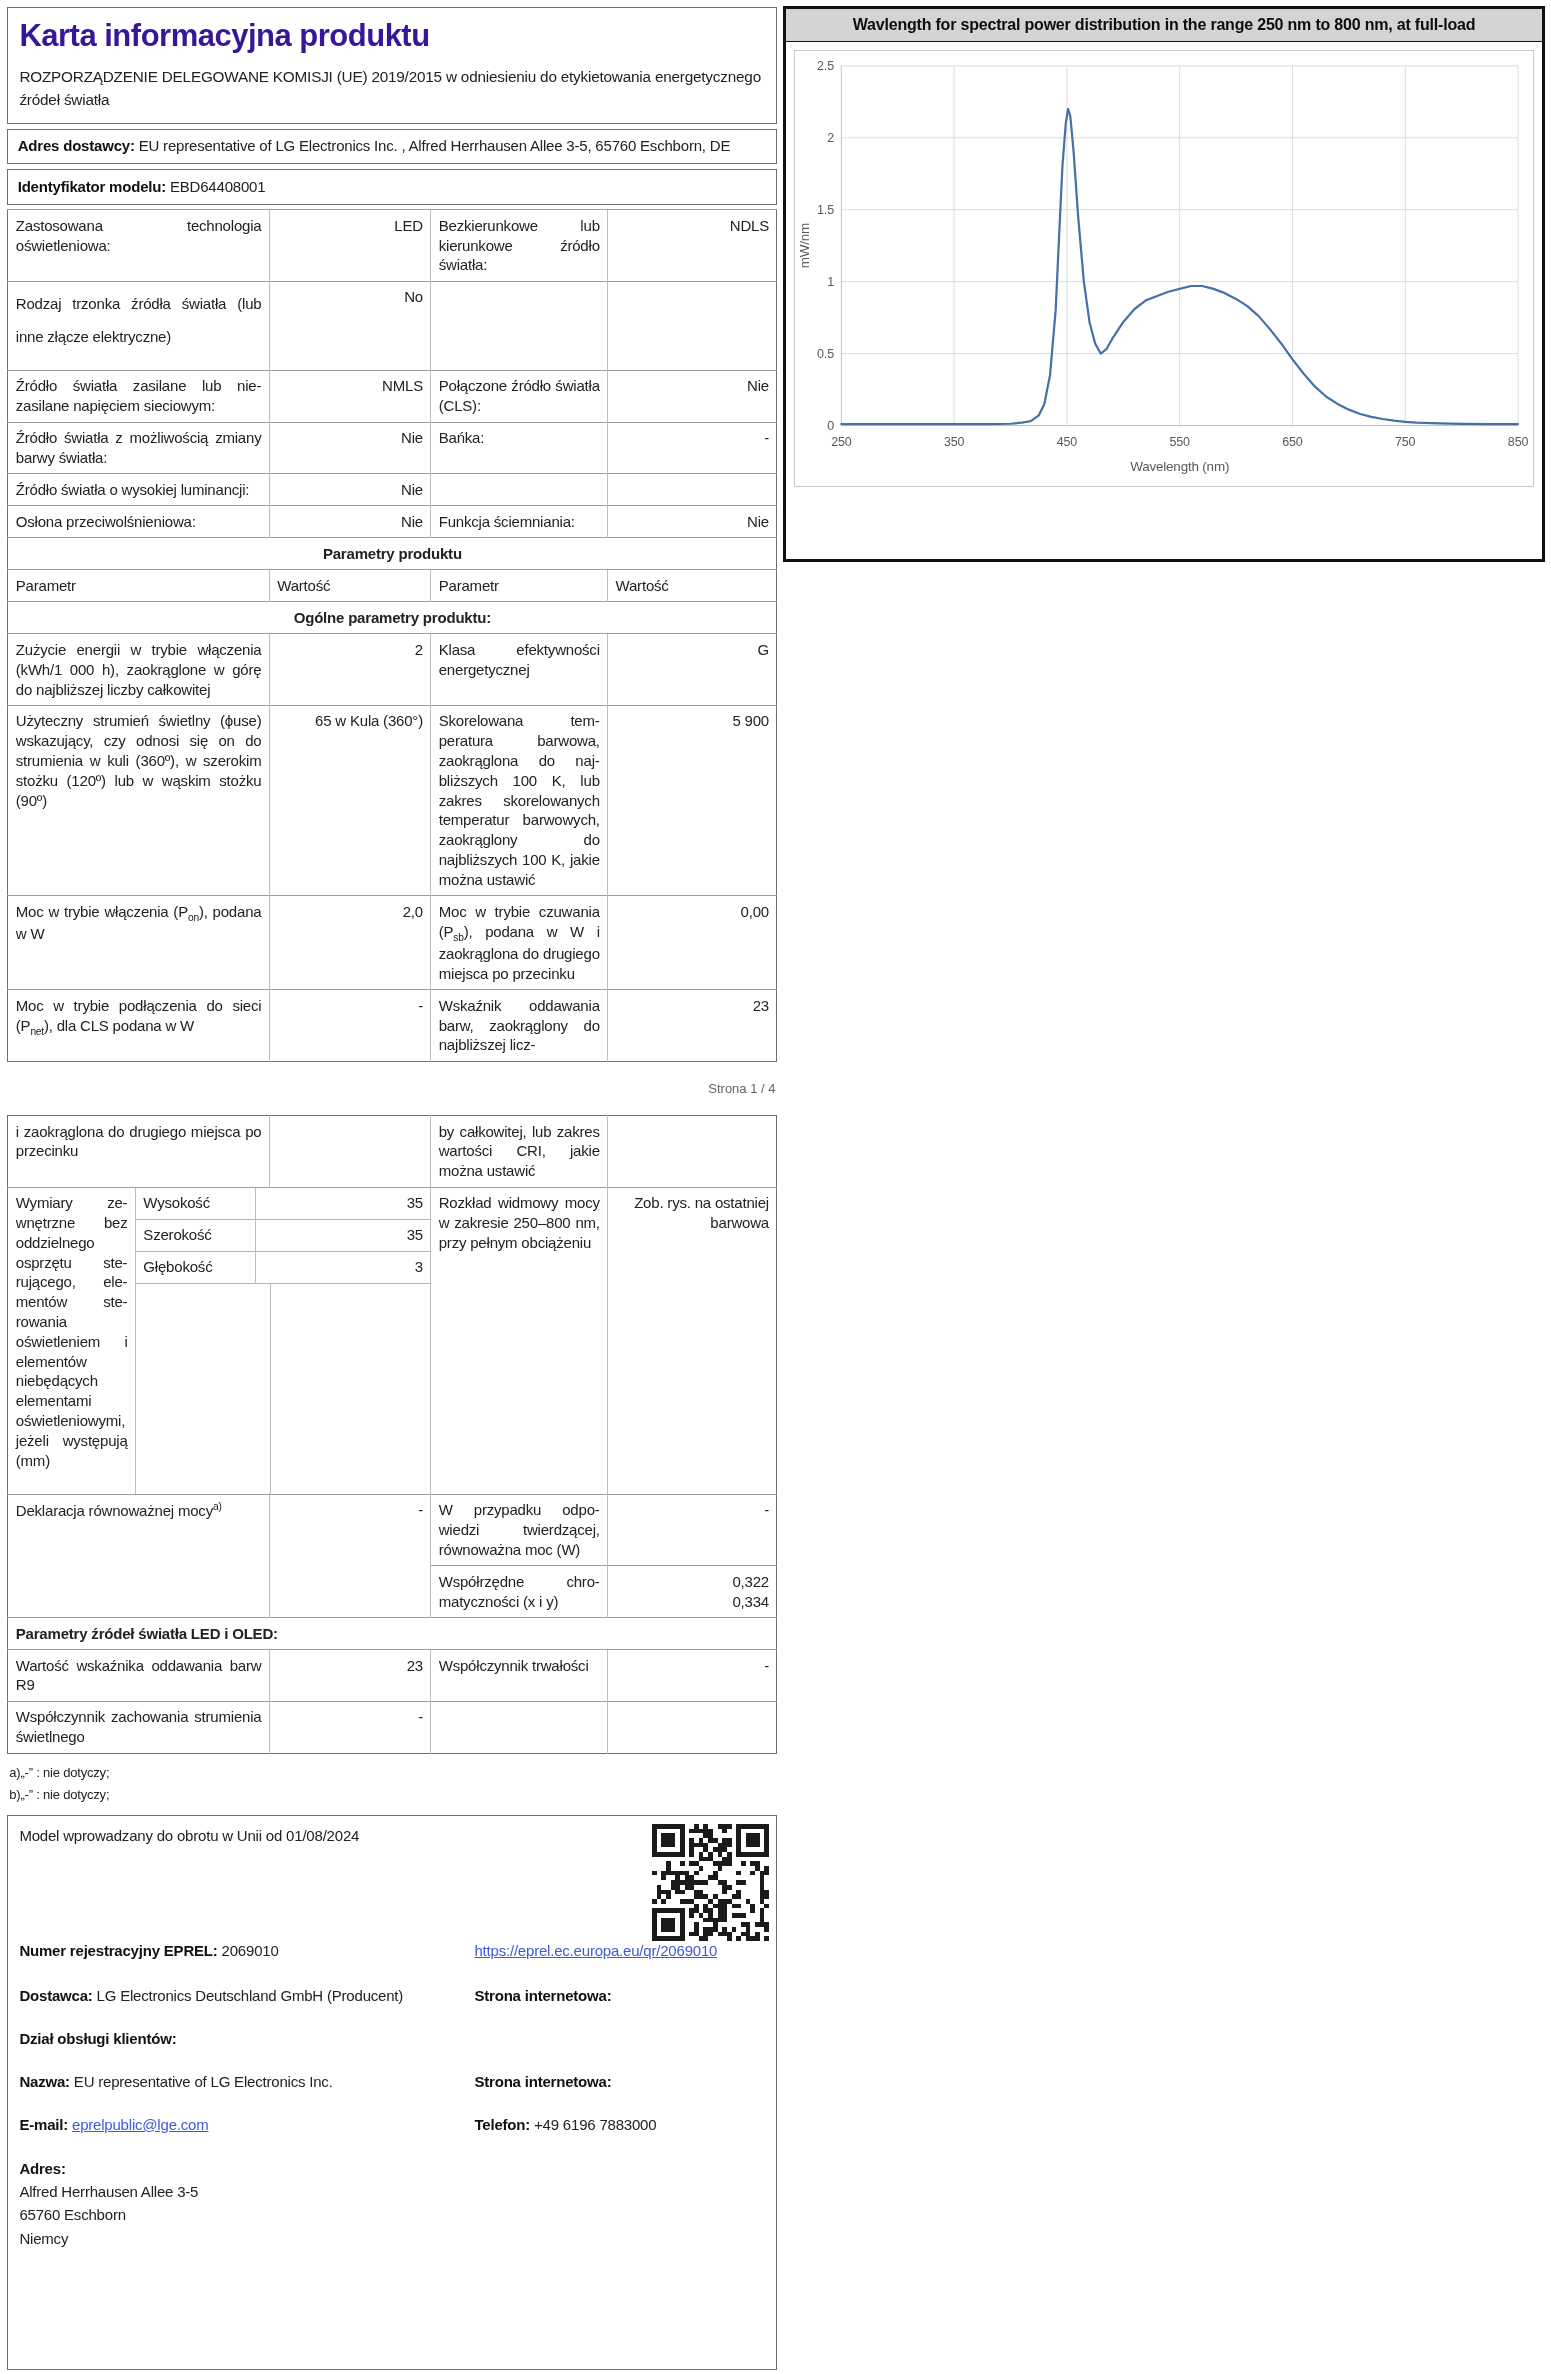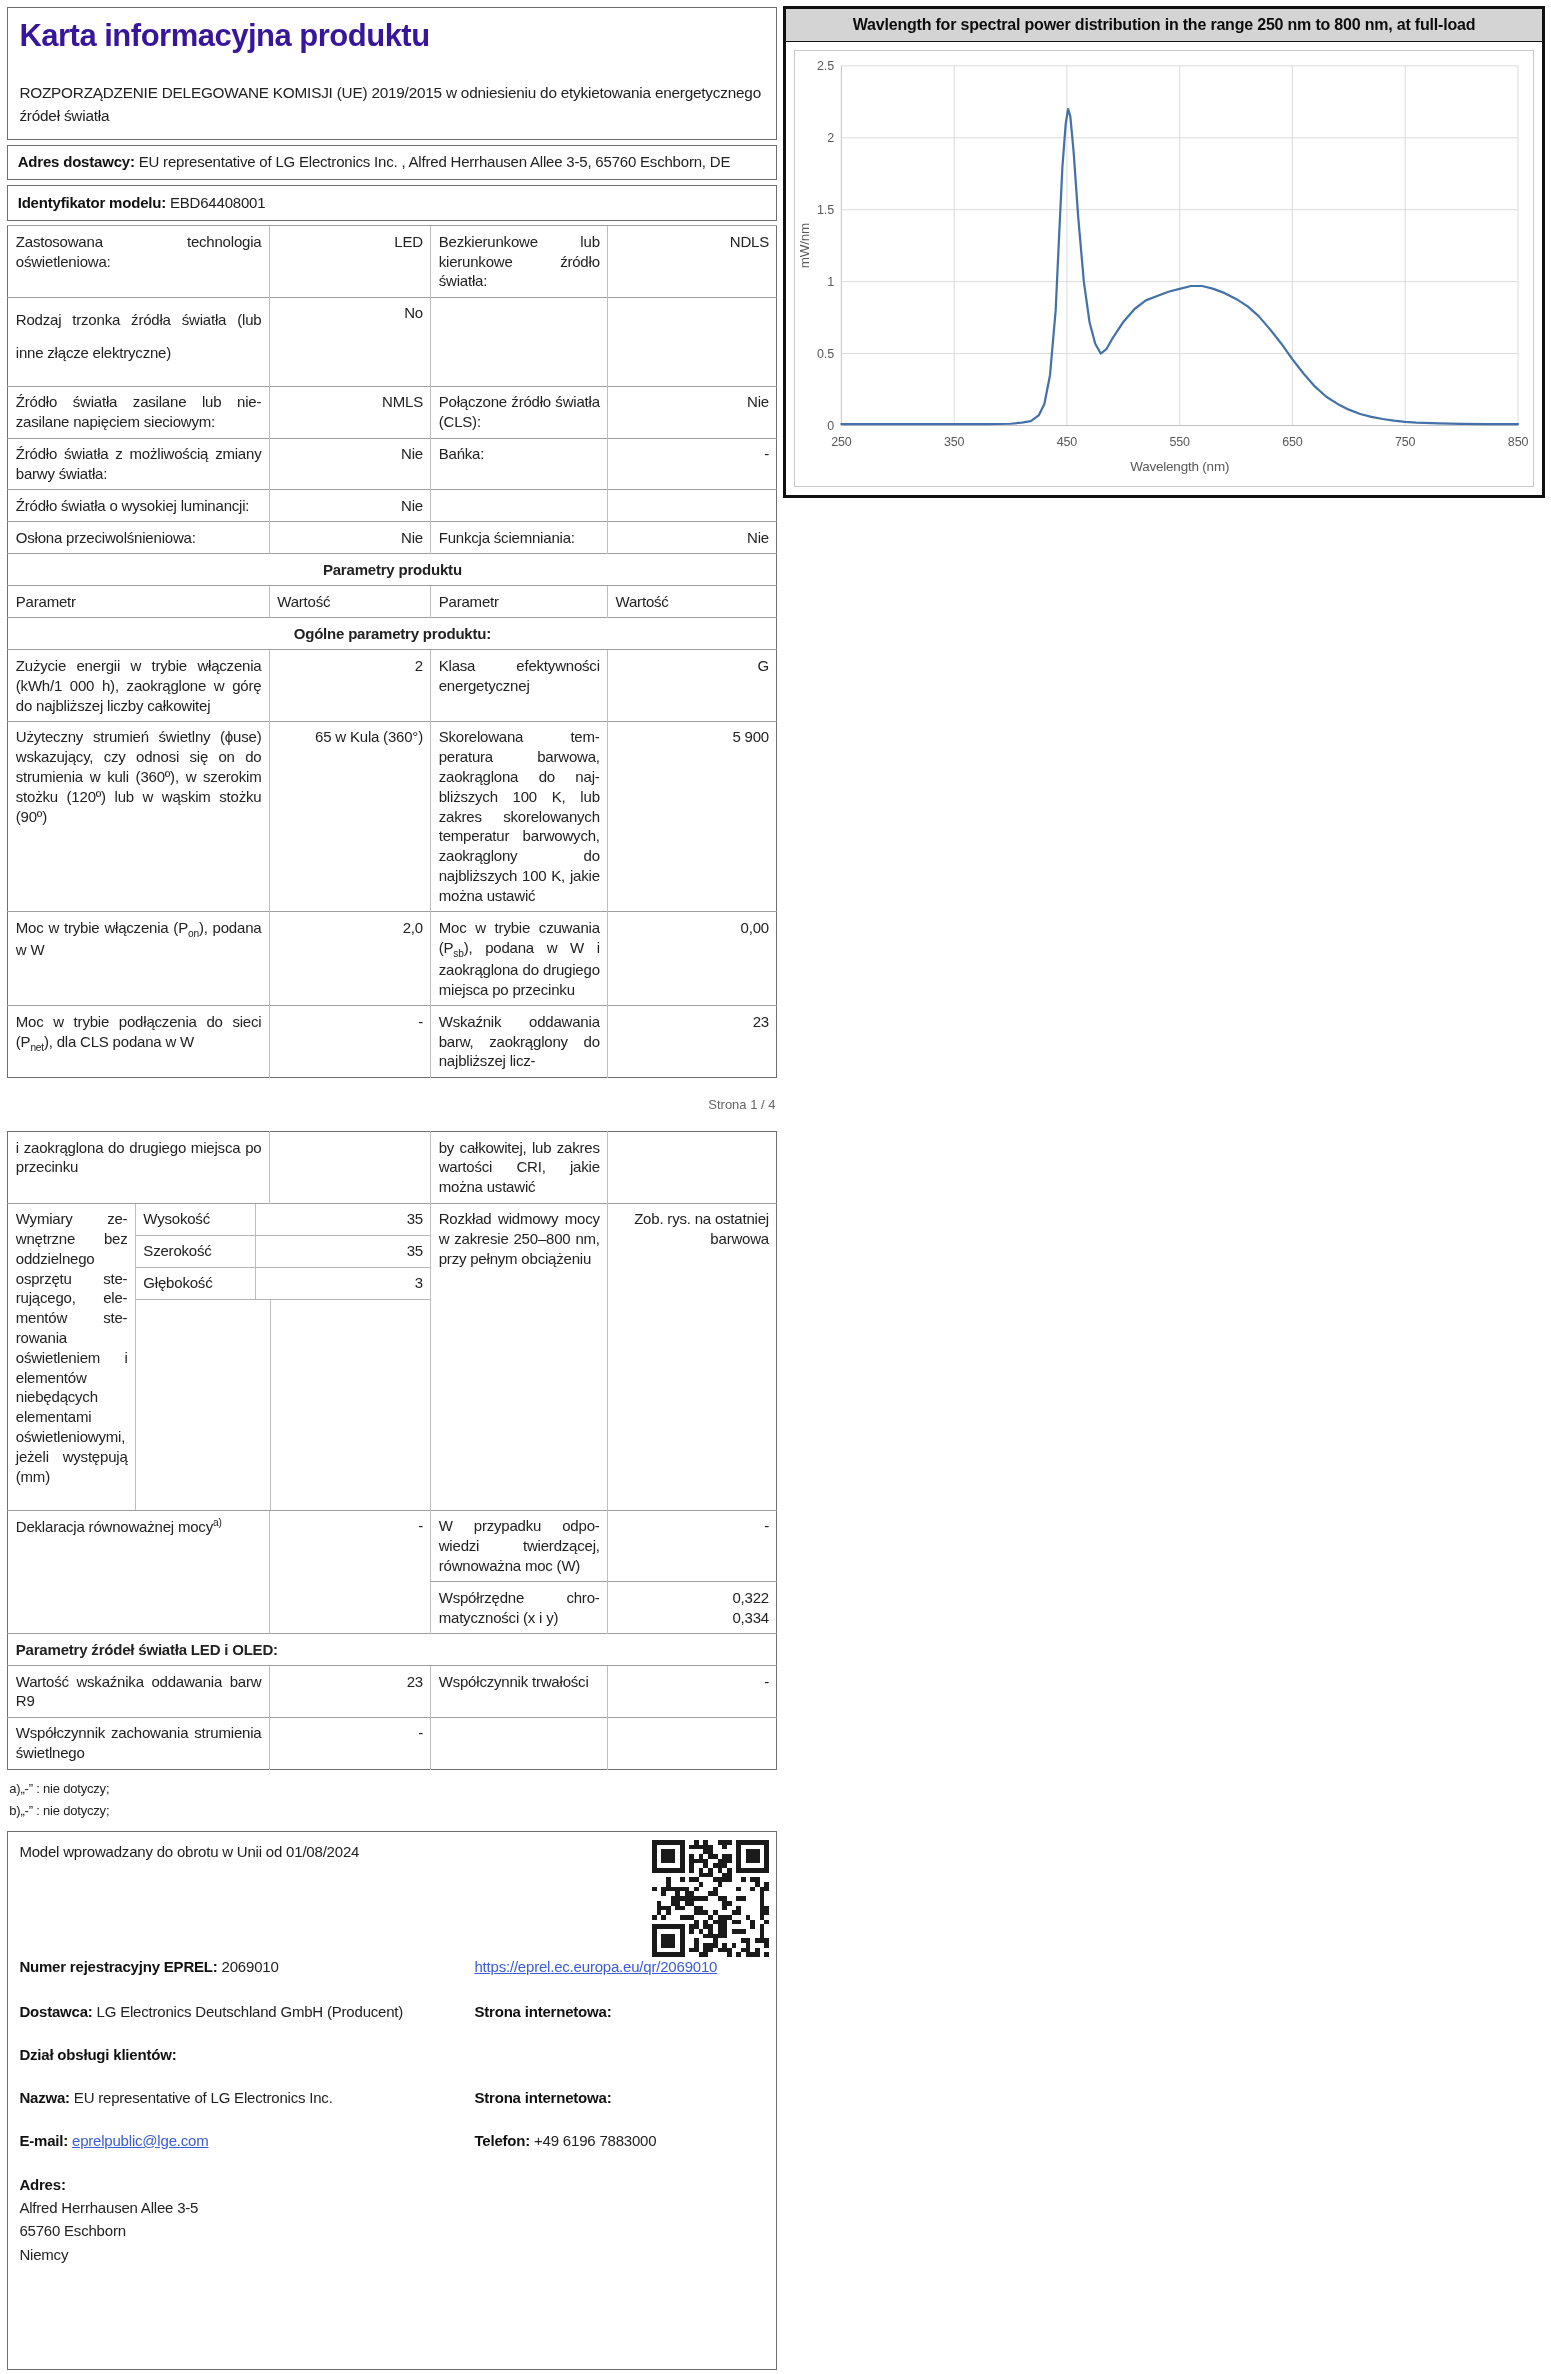--- a/index.html
+++ b/index.html
@@ -8,21 +8,21 @@
     width:1552px; height:2375px; position:relative;
     font-family:"Liberation Sans","DejaVu Sans",sans-serif;
     font-size:15px; color:#222; letter-spacing:-0.2px;
   }
   .left-col {
     position:absolute; left:7.4px; top:7.4px; width:770px; height:2363px;
     display:flex; flex-direction:column; overflow:hidden;
   }
   .box { border:1.9px solid #6f6f6f; margin-bottom:4.6px; padding:7.4px 9.3px; background:#fff; }
   .title-box { padding:9.3px 11px 11px 11px; }
-  h1.doc-title { font-size:31px; font-weight:bold; color:#38169b; letter-spacing:-0.5px; margin-bottom:27px; }
+  h1.doc-title { font-size:31px; font-weight:bold; color:#38169b; letter-spacing:-0.5px; margin-bottom:11px; }
   .regulation { font-size:15.3px; line-height:1.55; color:#222; }
   .hline { line-height:1.5; padding:5.6px 9.3px; }
   .lbl { font-weight:bold; color:#111; }
   table.ptable { width:100%; border-collapse:collapse; table-layout:fixed; border:1.9px solid #6f6f6f; margin-bottom:4.6px; background:#fff; }
   table.ptable td { vertical-align:top; padding:5.6px 7.4px; line-height:1.32; border-top:0.9px solid #9e9e9e; }
   table.ptable td.vcell { text-align:right;margin-left:32px; }
   td.bl { border-left:0.9px solid #bdbdbd; }
   .just { text-align:justify; }
   .secrow { font-weight:bold; }
   .seccenter { text-align:center; font-weight:bold; }
@@ -44,21 +44,21 @@
   .bottom-box { border:1.9px solid #6f6f6f; padding:11px 11px; position:relative; flex:1; min-height:399px; }
   .b-row { display:flex; margin-bottom:22px; line-height:1.4; }
   .b-left { width:61%; padding-right:9.3px; }
   .b-right { width:39%; }
   .model-line { margin-bottom:96px; }
   a.link { color:#3c5bd6; text-decoration:underline; }
   .eprel-link { display:inline-block; max-width:306px; word-break:break-all; line-height:1.5; }
   .addr-line { line-height:1.55; }
   .qr-wrap { position:absolute; top:7.4px; right:7.4px; width:117px; height:117px; }
   
-  .chart-panel { position:absolute; left:783px; top:5.6px; width:762px; height:492px; border:3.7px solid #101010; background:#fff; }
+  .chart-panel { position:absolute; left:783px; top:5.6px; width:762px; height:556px; border:3.7px solid #101010; background:#fff; }
   .chart-titlebar {
     height:33px; background:#d4d4d4; border-bottom:1.9px solid #101010;
     display:flex; align-items:center; justify-content:center;
     font-weight:bold; font-size:16px; color:#0d0d0d; letter-spacing:-0.2px; padding:0 5.6px; text-align:center;
   }
   .chart-frame { margin:8.3px; border:0.9px solid #c8c8c8; }
   .tick { font-size:13.5px; fill:#595959; font-family:"Liberation Sans","DejaVu Sans",sans-serif; }
   .axis { font-size:14.5px; fill:#595959; font-family:"Liberation Sans","DejaVu Sans",sans-serif; }
 </style>
 </head>

